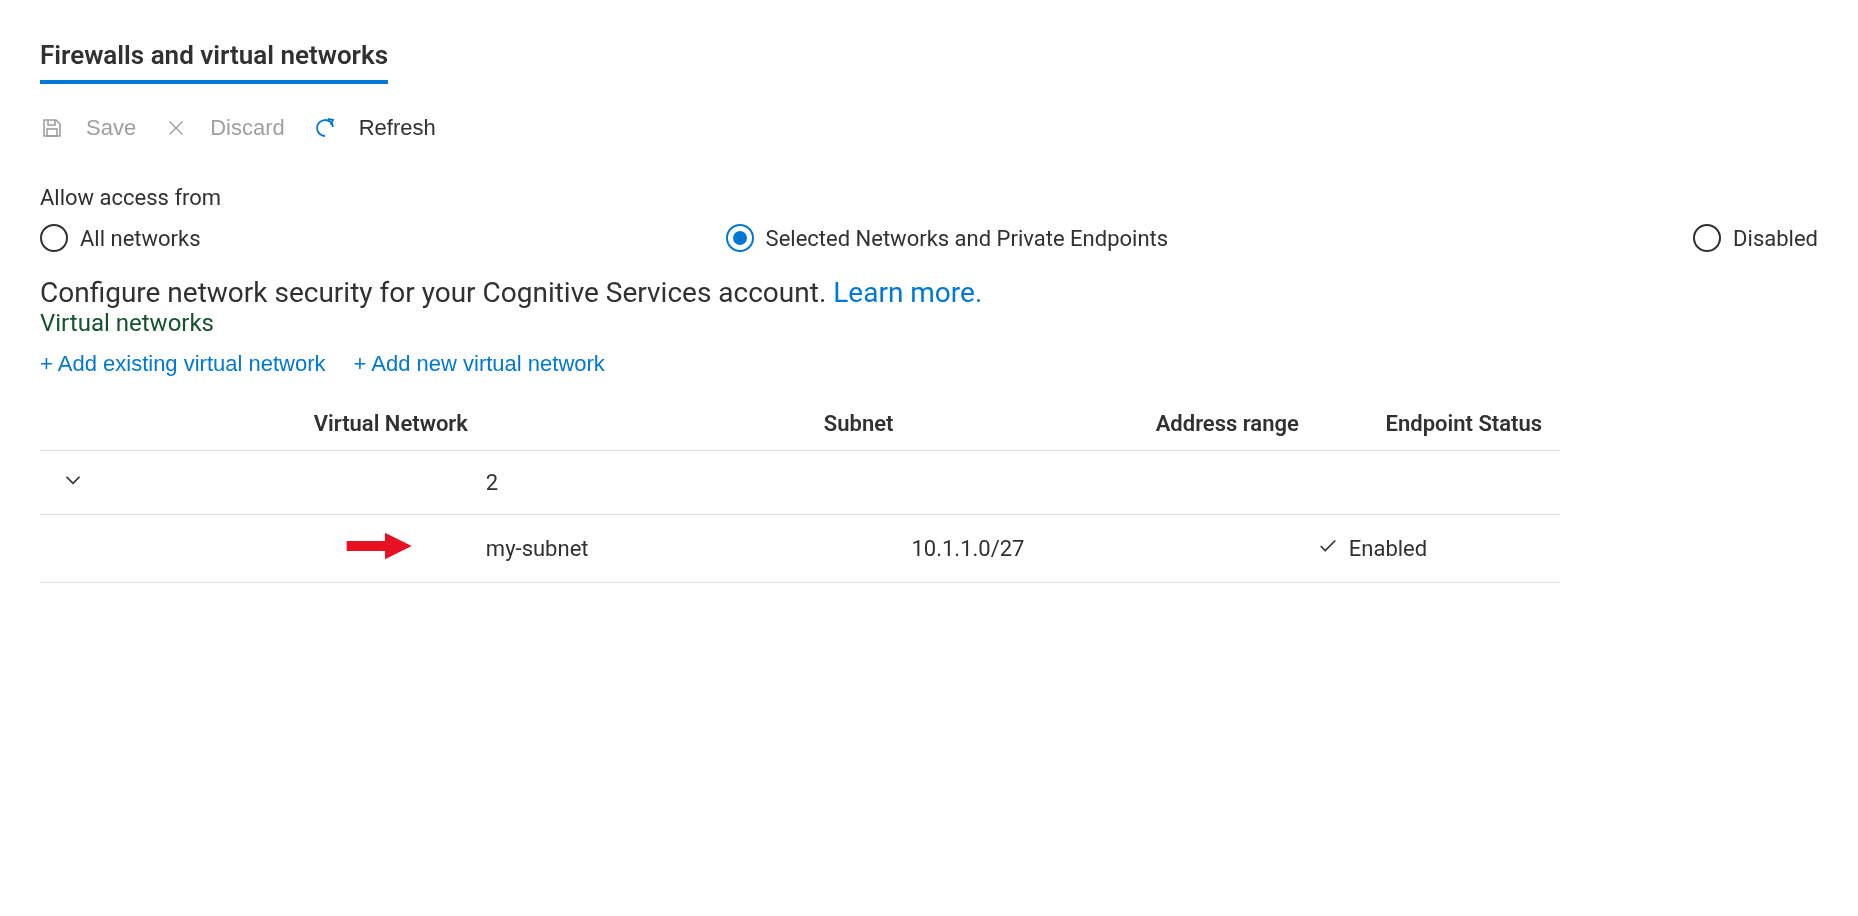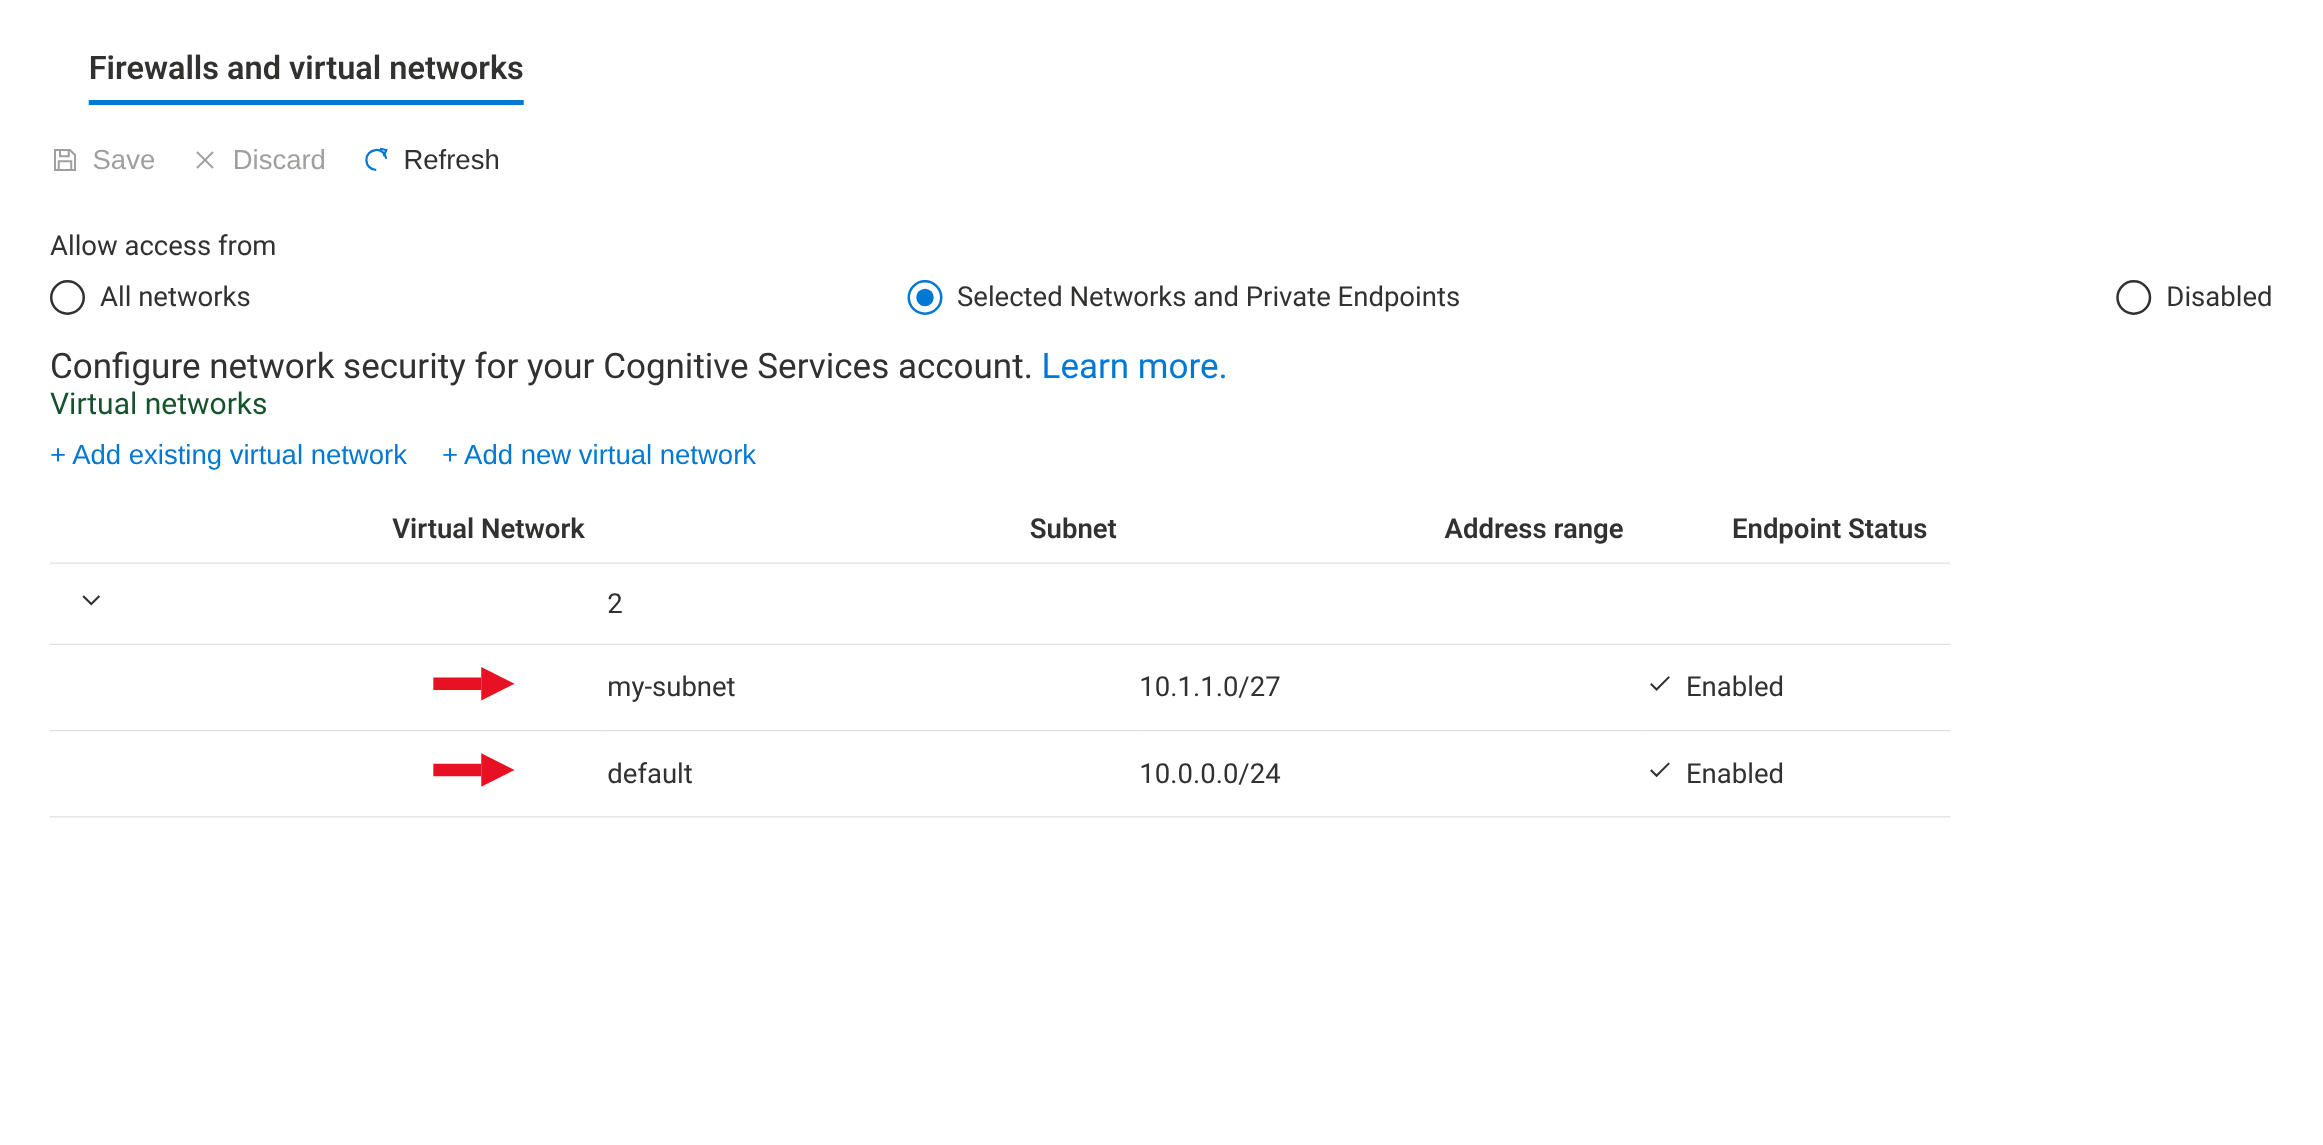--- a/index.html
+++ b/index.html
@@ -7,21 +7,20 @@
       font-family: "Segoe UI", -apple-system, BlinkMacSystemFont, Roboto, sans-serif;
       background: #fff;
       color: #323130;
       padding: 40px;
       font-size: 20px;
     }
     .tabs {
       display: flex;
       border-bottom: 1px solid transparent;
       margin-bottom: 30px;
-      margin-left: 31px;
     }
     .tab {
       font-size: 26px;
       font-weight: 600;
       padding-bottom: 10px;
       cursor: pointer;
       color: #323130;
       border-bottom: 4px solid transparent;
     }
     .tab.active {
@@ -33,21 +32,21 @@
     }
     .toolbar {
       display: flex;
       align-items: center;
       gap: 28px;
       margin-bottom: 44px;
     }
     .toolbar-btn {
       display: inline-flex;
       align-items: center;
-      gap: 10px;
+      gap: 22px;
       font-size: 22px;
       background: none;
       border: none;
       cursor: pointer;
       color: #323130;
       justify-content: flex-end;
     }
     .toolbar-btn.disabled {
       color: #a19f9d;
       cursor: default;
@@ -291,36 +290,14 @@
         <span class="status-cell">
           <span>
             <svg viewBox="0 0 24 24" width="22" height="22" fill="none" stroke="#323130" stroke-width="1.8">
               <path d="M4 12l5 5L20 6"></path>
             </svg>
           </span>
           <span>Enabled</span>
         </span>
       </td>
     </tr>
-    <tr>
-      <td>
-        <span class="arrow-annotation">
-          <svg viewBox="0 0 80 36" width="80" height="30">
-            <rect x="0" y="12" width="46" height="12" fill="#e81123"></rect>
-            <polygon points="46,2 78,18 46,34" fill="#e81123"></polygon>
-          </svg>
-        </span>
-      </td>
-      <td>default</td>
-      <td>10.0.0.0/24</td>
-      <td>
-        <span class="status-cell">
-          <span>
-            <svg viewBox="0 0 24 24" width="22" height="22" fill="none" stroke="#323130" stroke-width="1.8">
-              <path d="M4 12l5 5L20 6"></path>
-            </svg>
-          </span>
-          <span>Enabled</span>
-        </span>
-      </td>
-    </tr>
   </tbody>
 </table>
 
 </body></html>

